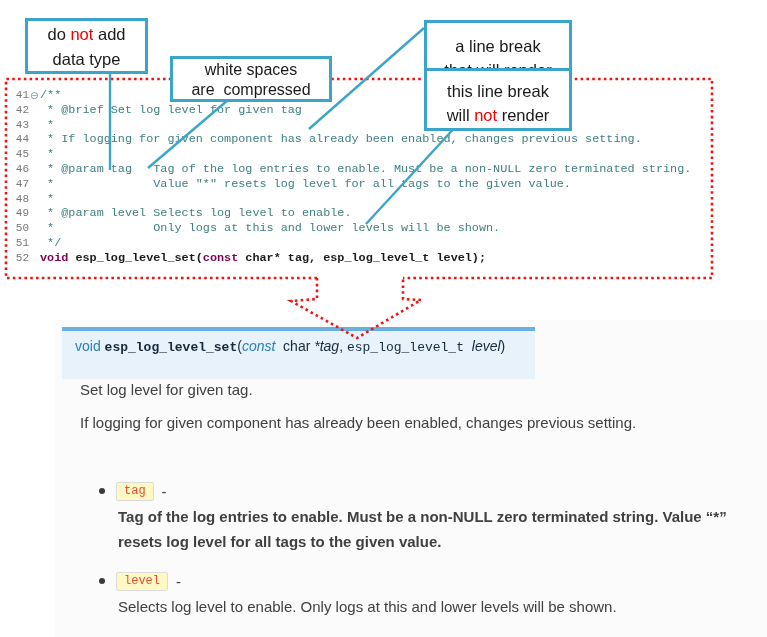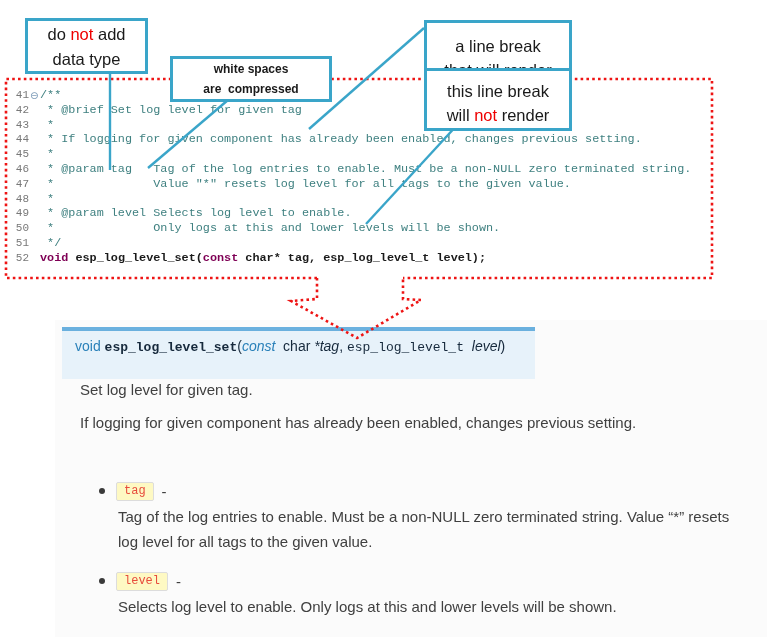--- a/index.html
+++ b/index.html
@@ -21,21 +21,21 @@
   
   .overlay{position:absolute;left:0;top:0;z-index:5;pointer-events:none;}
   .red-dotted{fill:none;stroke:var(--red_dotted);stroke-width:2.6;stroke-dasharray:2.6 3.2;}
   .teal-line{stroke:var(--teal);stroke-width:2.4;}
 
   
   .callout{position:absolute;z-index:6;background:#ffffff;border:3px solid var(--teal);
            text-align:center;color:#1a1a1a;font-size:16.5px;white-space:pre;}
   .callout .red{color:var(--red_text);}
   #callout-0{left:25px;top:18px;width:117px;height:49px;line-height:24.5px;padding-top:1px;}
-  #callout-1{left:170px;top:56px;width:156px;height:39px;line-height:19.5px;padding-top:1px;font-size:12px;font-weight:bold;}
+  #callout-1{left:170px;top:56px;width:156px;height:39px;line-height:19.5px;padding-top:1px;font-size:16px;}
   #callout-2{left:424px;top:8px;width:142px;height:48px;line-height:23.5px;padding-top:12px;margin-top:12px;}
   #callout-3{left:424px;top:68px;width:142px;height:48px;line-height:23.5px;padding-top:9px;}
 
   
   .doc-panel{position:absolute;left:55px;top:320px;width:712px;height:317px;
              background:var(--panel_bg);z-index:1;}
   .doc-panel > *{position:absolute;}
   .signature{left:7px;top:7px;width:452px;padding:7px 8px 24px 13px;
              border-top:4px solid var(--sig_bar_border);background:var(--sig_bar_bg);
              font-size:14px;white-space:pre;color:var(--sig_dark);}
@@ -54,21 +54,21 @@
                 font-size:13px;font-weight:700;color:var(--body_text);}
   .param-row{display:flex;align-items:center;height:20px;}
   .row1{left:44px;top:161px;}
   .row2{left:44px;top:251px;}
   .bullet{width:6px;height:6px;border-radius:50%;background:#3a3a3a;margin-right:11px;flex:none;}
   .chip{font-family:"Liberation Mono","DejaVu Sans Mono",monospace;font-size:12px;
         color:var(--chip_red);background:#fef9c3;border:1px solid var(--chip_border);
         border-radius:2px;padding:1px 7px 2px 7px;}
   .dash{margin-left:8px;font-size:15px;color:var(--body_text);}
   .param-desc{margin:0;font-size:15px;color:var(--body_text);line-height:25px;width:628px;}
-  .pd1{left:63px;top:184px;}
+  .pd1{left:63px;top:184px;font-weight:bold;}
   .pd2{left:63px;top:274px;}
 </style>
 </head>
 <body>
 
 <div class="code-area" id="code-lines">
     <div class="code-row">
       <span class="ln">41</span>
       <span class="fold">⊖</span>
       <span class="code-text"><span class="c-comment">/**</span></span>

